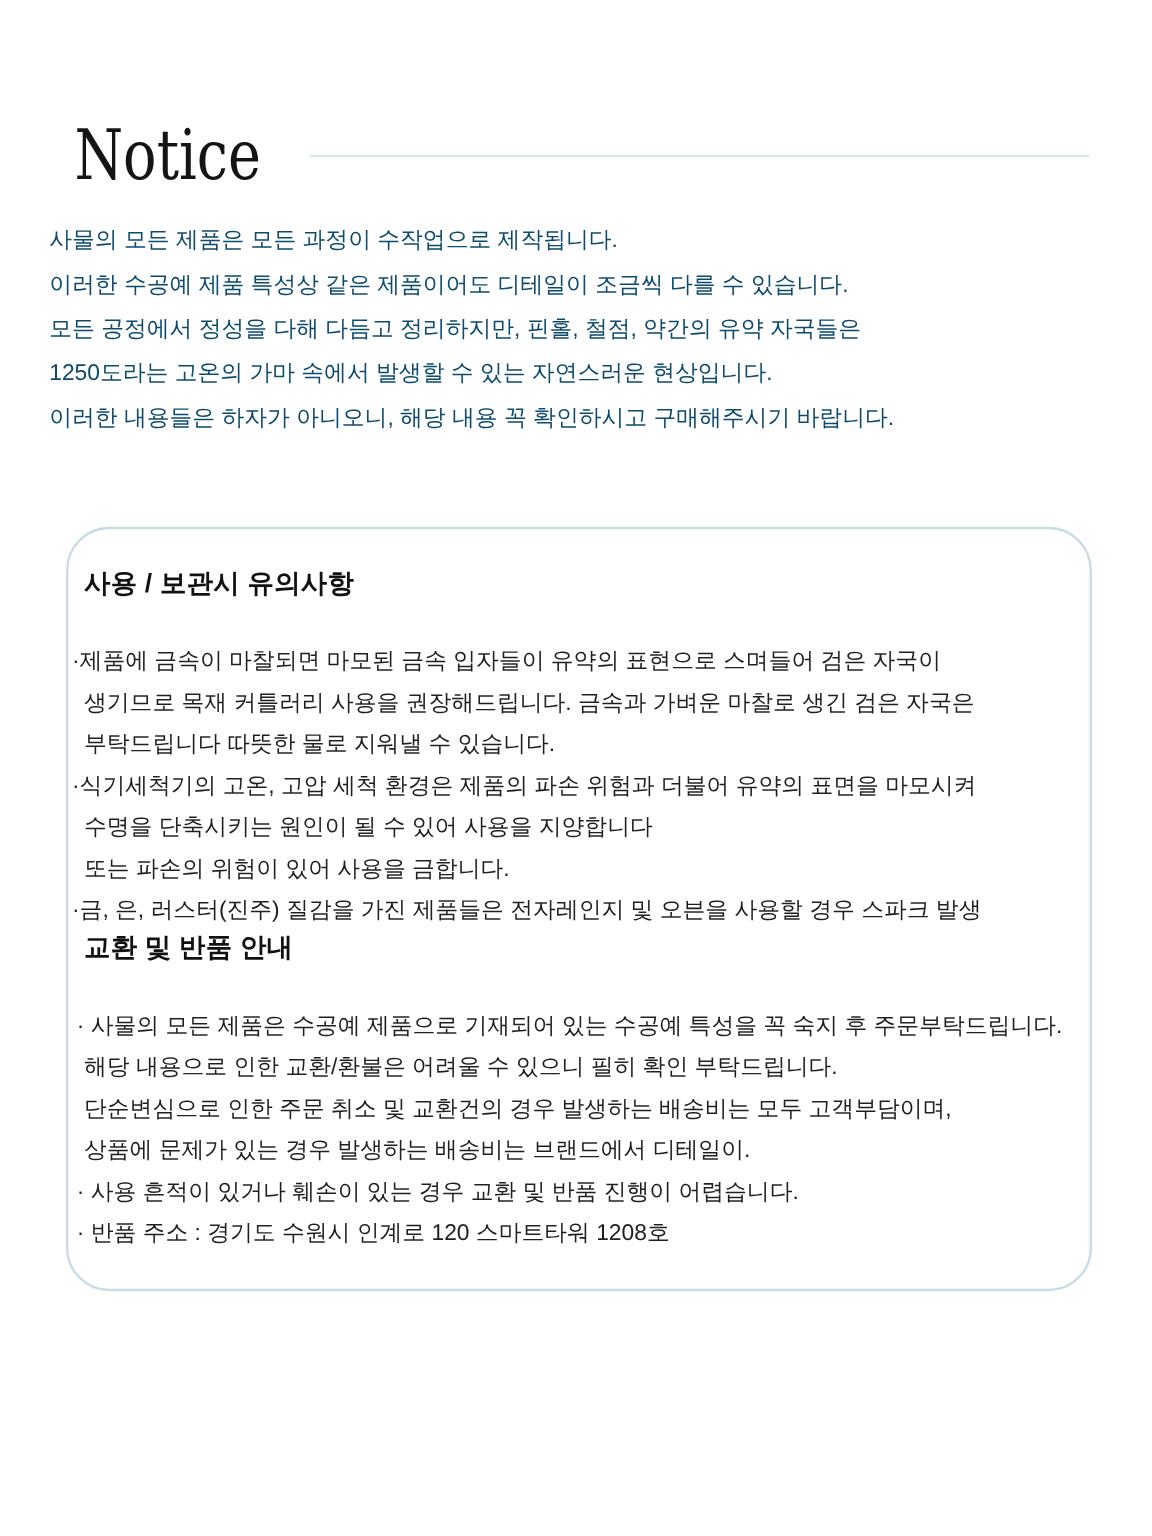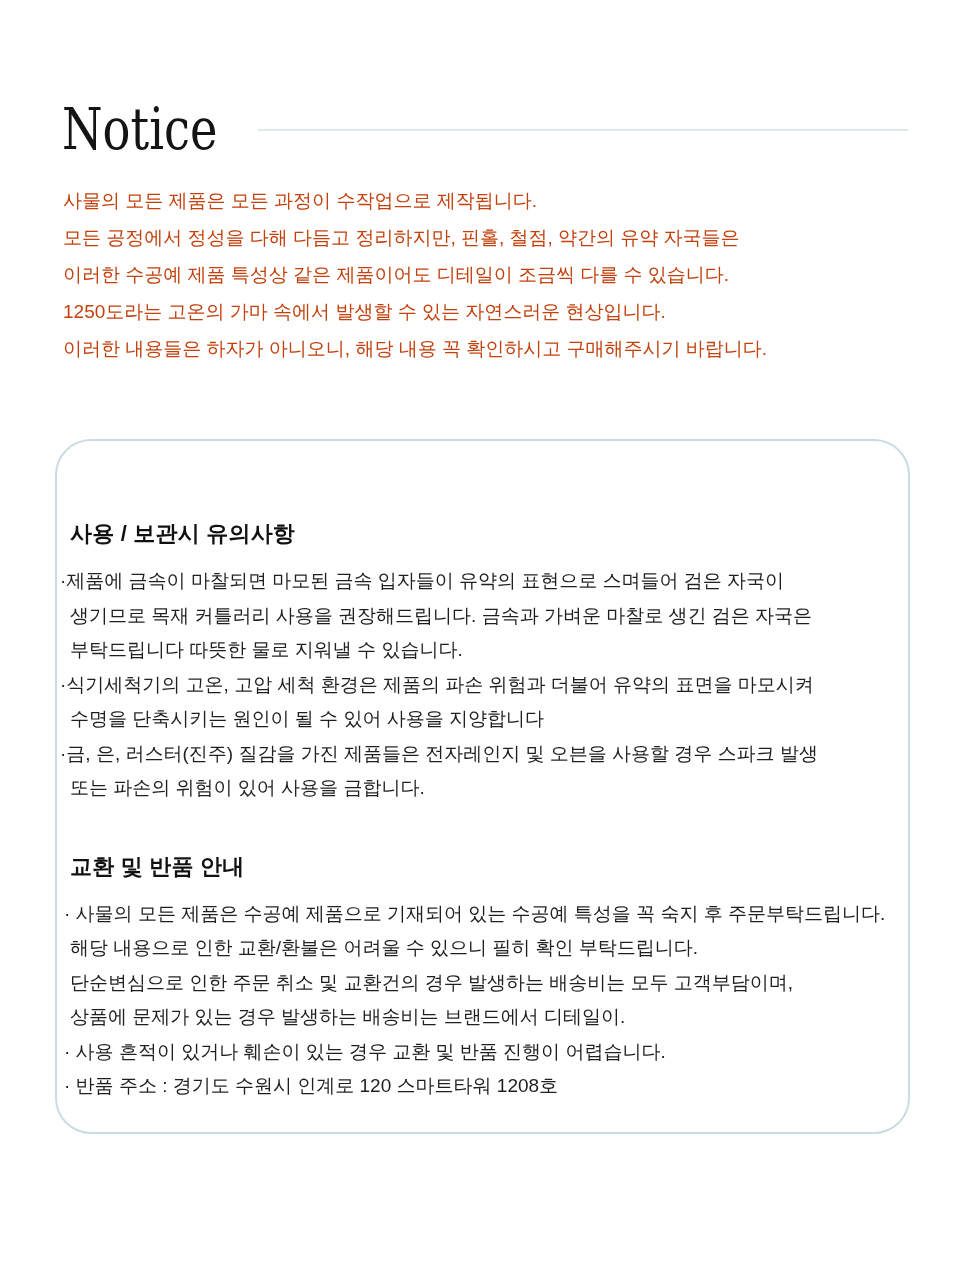--- a/index.html
+++ b/index.html
@@ -37,82 +37,81 @@
   .rule {
     flex: 1;
     height: 2px;
     background: #dde8ea;
     margin-left: 24px;
     margin-top: 2px;
   }
 
   
   .intro {
-    margin: 24px 50px 0 63px;
+    margin: 24px 50px 0 41px;
     font-size: 19px;
     line-height: 37px;
-    color: #c2410c;
+    color: #0c4a6e;
   }
 
   
   .notice-box {
     margin: 72px 50px 0 55px;
     border: 2px solid #c8dce2;
     border-radius: 36px;
     padding: 32px 20px 28px 13px;
   }
   .box-heading {
     font-size: 22px;
     line-height: 26px;
     font-weight: bold;
     color: #111111;
     letter-spacing: 0.2px;
-    margin-top: 48px;
   }
   .box-heading.second {
   }
   .b-lines {
-    margin-top: 17px;
+    margin-top: 36px;
     font-size: 19px;
     line-height: 34.5px;
   }
   .line { white-space: nowrap; }
   .line.first  { margin-left: -10px; }
   .line.first2 { margin-left: -6px; }
   .line.cont   { margin-left: 0; }
 </style>
 </head>
 <body>
 
 <div class="header">
   <div class="title-wrap">
     <span class="title">Notice</span>
   </div>
   <div class="rule"></div>
 </div>
 
 <div class="intro">
   <div class="line">사물의 모든 제품은 모든 과정이 수작업으로 제작됩니다.</div>
+  <div class="line">이러한 수공예 제품 특성상 같은 제품이어도 디테일이 조금씩 다를 수 있습니다.</div>
   <div class="line">모든 공정에서 정성을 다해 다듬고 정리하지만, 핀홀, 철점, 약간의 유약 자국들은</div>
-  <div class="line">이러한 수공예 제품 특성상 같은 제품이어도 디테일이 조금씩 다를 수 있습니다.</div>
   <div class="line">1250도라는 고온의 가마 속에서 발생할 수 있는 자연스러운 현상입니다.</div>
   <div class="line">이러한 내용들은 하자가 아니오니, 해당 내용 꼭 확인하시고 구매해주시기 바랍니다.</div>
 </div>
 
 <div class="notice-box">
 
   <div class="box-heading">사용 / 보관시 유의사항</div>
   <div class="b-lines">
     <div class="line first">·제품에 금속이 마찰되면 마모된 금속 입자들이 유약의 표현으로 스며들어 검은 자국이</div>
     <div class="line cont">생기므로 목재 커틀러리 사용을 권장해드립니다. 금속과 가벼운 마찰로 생긴 검은 자국은</div>
     <div class="line cont">부탁드립니다 따뜻한 물로 지워낼 수 있습니다.</div>
     <div class="line first">·식기세척기의 고온, 고압 세척 환경은 제품의 파손 위험과 더불어 유약의 표면을 마모시켜</div>
     <div class="line cont">수명을 단축시키는 원인이 될 수 있어 사용을 지양합니다</div>
+    <div class="line cont">또는 파손의 위험이 있어 사용을 금합니다.</div>
     <div class="line first">·금, 은, 러스터(진주) 질감을 가진 제품들은 전자레인지 및 오븐을 사용할 경우 스파크 발생</div>
-    <div class="line cont">또는 파손의 위험이 있어 사용을 금합니다.</div>
   </div>
 
   <div class="box-heading second">교환 및 반품 안내</div>
   <div class="b-lines">
     <div class="line first2">· 사물의 모든 제품은 수공예 제품으로 기재되어 있는 수공예 특성을 꼭 숙지 후 주문부탁드립니다.</div>
     <div class="line cont">해당 내용으로 인한 교환/환불은 어려울 수 있으니 필히 확인 부탁드립니다.</div>
     <div class="line cont">단순변심으로 인한 주문 취소 및 교환건의 경우 발생하는 배송비는 모두 고객부담이며,</div>
     <div class="line cont">상품에 문제가 있는 경우 발생하는 배송비는 브랜드에서 디테일이.</div>
     <div class="line first2">· 사용 흔적이 있거나 훼손이 있는 경우 교환 및 반품 진행이 어렵습니다.</div>
     <div class="line first2">· 반품 주소 : 경기도 수원시 인계로 120 스마트타워 1208호</div>

